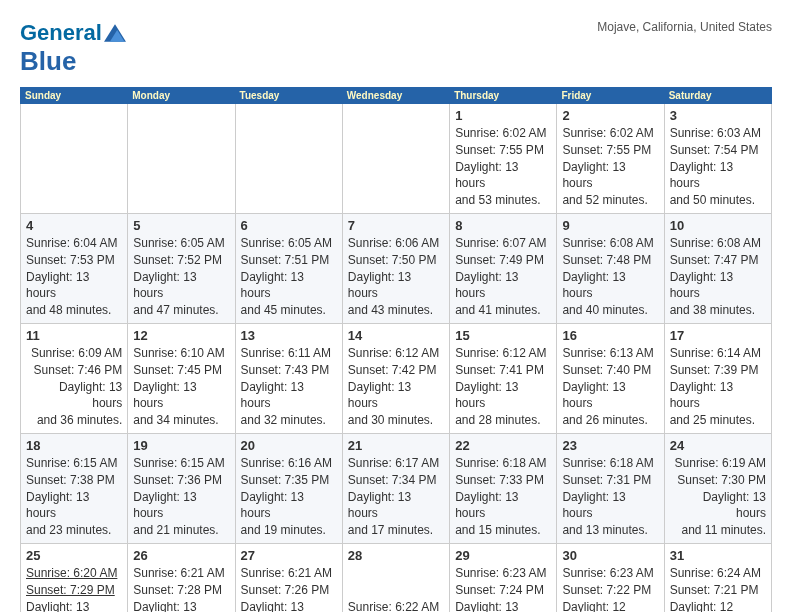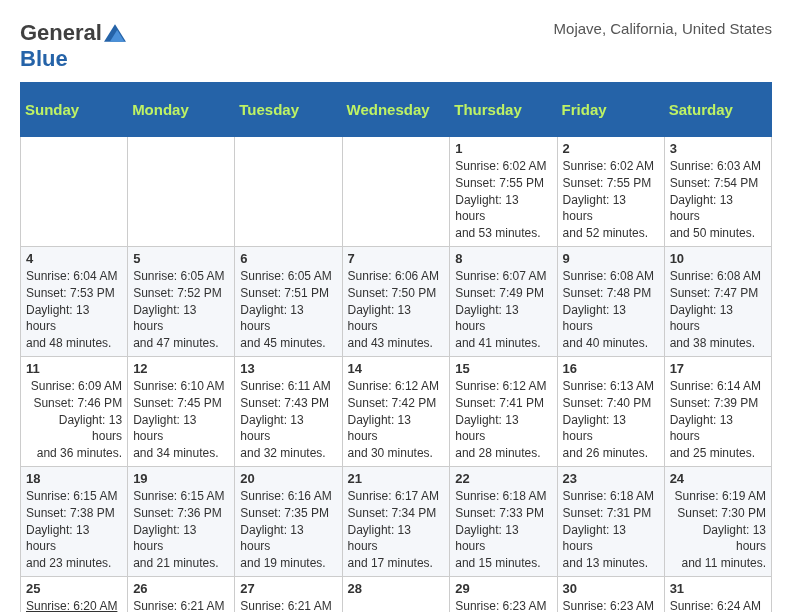--- a/index.html
+++ b/index.html
@@ -20,51 +20,51 @@
       display: flex;
       flex-direction: column;
       align-items: flex-start;
     }
     .logo-text {
       display: flex;
       align-items: center;
       font-size: 22px;
       font-weight: bold;
     }
-    .logo-general { color: #404040; }
+    .logo-general { color: #0369a1; }
     .logo-blue { color: #2563a8; }
     .logo-icon {
       width: 22px;
       height: 22px;
       margin-left: 2px;
     }
     .title-area {
       text-align: right;
     }
     .month-title {
       font-size: 38px;
       font-weight: bold;
       color: #333;
     }
     .location {
-      font-size: 15px;
+      font-size: 12px;
       color: #555;
       text-align: right;
     }
     .calendar {
       width: 100%;
       border-collapse: collapse;
       font-size: 11px;
     }
     .calendar th {
       background-color: #2563a8;
-      color: #bef264;
-      padding: 18px 4px;
+      color: #fef9c3;
+      padding: 2px 4px;
       text-align: left;
-      font-size: 15px;
+      font-size: 10px;
       font-weight: bold;
       border: 1px solid #2563a8;
     }
     .calendar td {
       border: 1px solid #ccc;
       vertical-align: top;
       padding: 4px 5px;
       width: 108px;
       min-height: 80px;
       height: 80px;
@@ -93,21 +93,21 @@
 
 <div class="header-area">
   <div class="logo">
     <div class="logo-text">
       <span class="logo-general">General</span>
       <svg class="logo-icon" viewBox="0 0 30 24" xmlns="http://www.w3.org/2000/svg">
         <polygon points="0,24 15,0 30,24" fill="#2563a8"></polygon>
         <polygon points="8,24 18,8 28,24" fill="#4a90d9"></polygon>
       </svg>
     </div>
-    <div style="font-size:22px;font-weight:bold;">
+    <div style="font-size:26px;font-weight:bold;">
       <span class="logo-blue">Blue</span>
     </div>
   </div>
   <div class="title-area">
     <div class="location">Mojave, California, United States</div>
   </div>
 </div>
 
 <table class="calendar">
   <thead>

